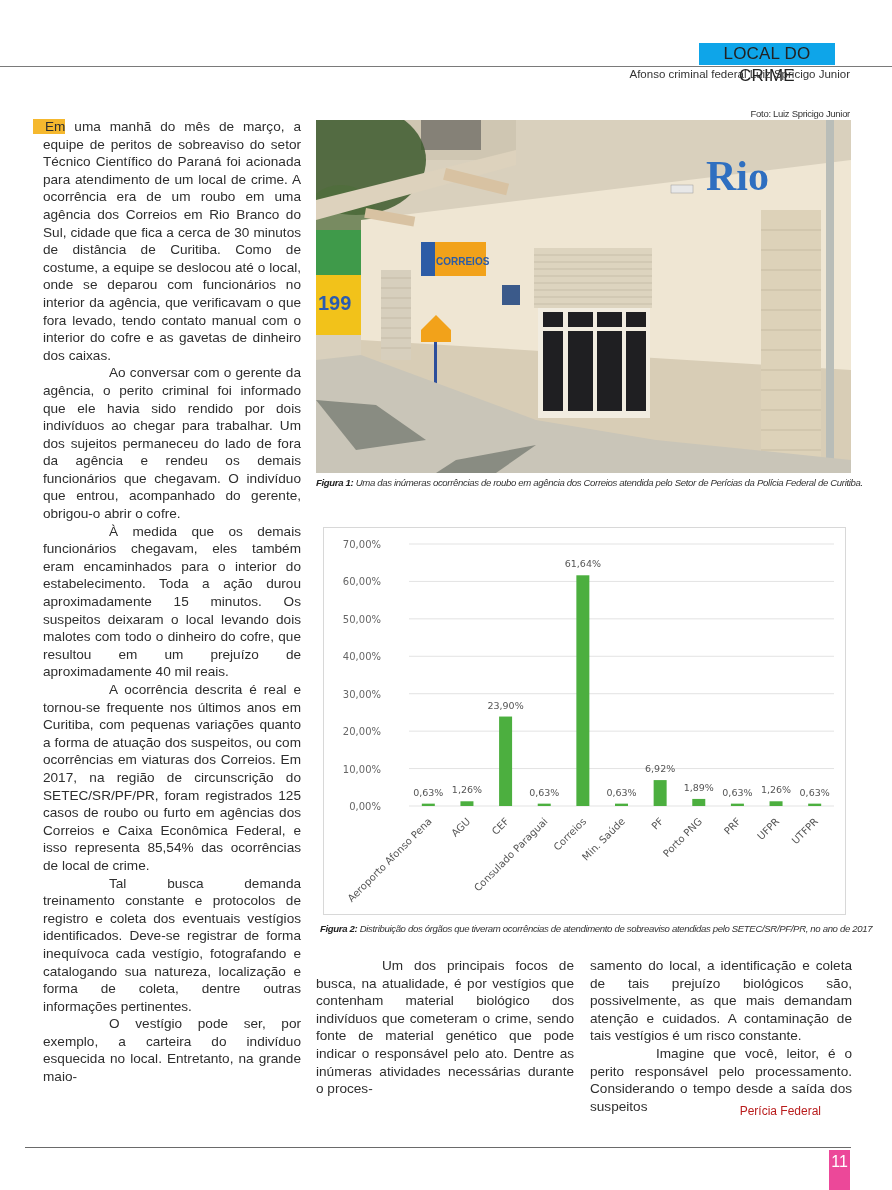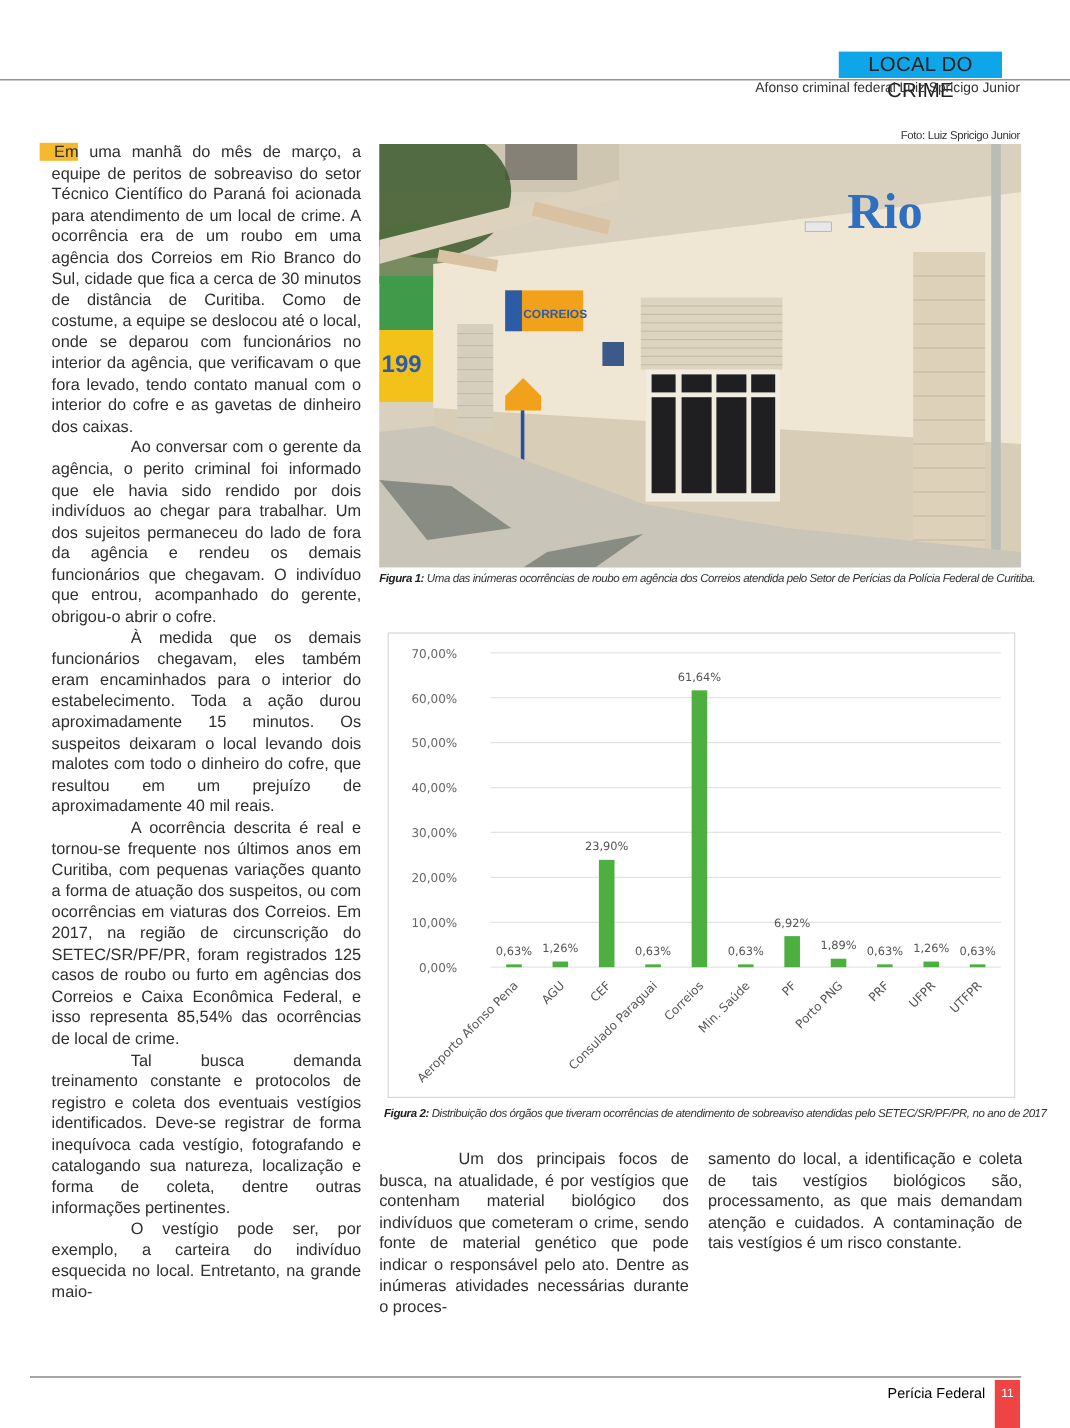--- a/index.html
+++ b/index.html
@@ -23,23 +23,23 @@
     .photo { position: absolute; left: 316px; top: 120px; width: 535px; height: 353px; overflow: hidden; background: #e8dfcf; }
     .caption { position: absolute; font-size: 9.6px; color: #333; letter-spacing: -0.35px; white-space: nowrap; font-style: italic; }
     .caption b { font-weight: bold; color: #222; }
     .cap1 { left: 316px; top: 477px; }
     .cap2 { left: 320px; top: 923px; text-align: right; }
 
     .chart-frame { position: absolute; left: 323px; top: 527px; width: 523px; height: 388px; border: 1px solid #d8d8d8; background: #fff; }
     .chart-frame svg { position: absolute; left: 0; top: 0; }
 
     .footer-rule { position: absolute; left: 25px; top: 1147px; width: 826px; height: 1px; background: #6a6a6a; }
-    .footer-title { position: absolute; right: 71px; top: 1154px; font-size: 12px; color: #000000; margin-left: 38px; }
-    .page-num { position: absolute; left: 829px; top: 1150px; width: 21px; height: 40px; background: #ef4444; color: #fff;
-      font-size: 10px; text-align: center; line-height: 24px; }
+    .footer-title { position: absolute; right: 71px; top: 1104px; font-size: 12px; color: #b91c1c; margin-left: 38px; }
+    .page-num { position: absolute; left: 829px; top: 1150px; width: 21px; height: 40px; background: #ec4899; color: #fff;
+      font-size: 16px; text-align: center; line-height: 24px; }
   </style>
 </head>
 <body>
 
 <div class="section-tag">LOCAL DO CRIME</div>
 <div class="header-rule"></div>
 <div class="byline">Afonso criminal federal Luiz Spricigo Junior</div>
 <div class="photo-credit">Foto: Luiz Spricigo Junior</div>
 
 <div class="col col1">
@@ -199,18 +199,19 @@
       <text x="494.68181818181813" y="294" text-anchor="end" font-size="10" fill="#555" font-family="DejaVu Sans, sans-serif" transform="rotate(-45 494.68181818181813 294)">UTFPR</text>
     </svg>
 </div>
 <div class="caption cap2"><b>Figura 2:</b><span> Distribuição dos órgãos que tiveram ocorrências de atendimento de sobreaviso atendidas pelo SETEC/SR/PF/PR, no ano de 2017</span></div>
 
 <div class="col col2">
   <p class="indent">Um dos principais focos de busca, na atualidade, é por vestígios que contenham material biológico dos indivíduos que cometeram o crime, sendo fonte de material genético que pode indicar o responsável pelo ato. Dentre as inúmeras atividades necessárias durante o proces-</p>
 </div>
 
 <div class="col col3">
-  <p>samento do local, a identificação e coleta de tais vestígios biológicos são, processamento, as que mais demandam atenção e cuidados. A contaminação de tais vestígios é um risco constante.</p>
+  <p>samento do local, a identificação e coleta de tais prejuízo biológicos são, possivelmente, as que mais demandam atenção e cuidados. A contaminação de tais vestígios é um risco constante.</p>
+  <p class="indent">Imagine que você, leitor, é o perito responsável pelo processamento. Considerando o tempo desde a saída dos suspeitos</p>
 </div>
 
 <div class="footer-rule"></div>
 <div class="footer-title">Perícia Federal</div>
 <div class="page-num">11</div>
 
 </body></html>

